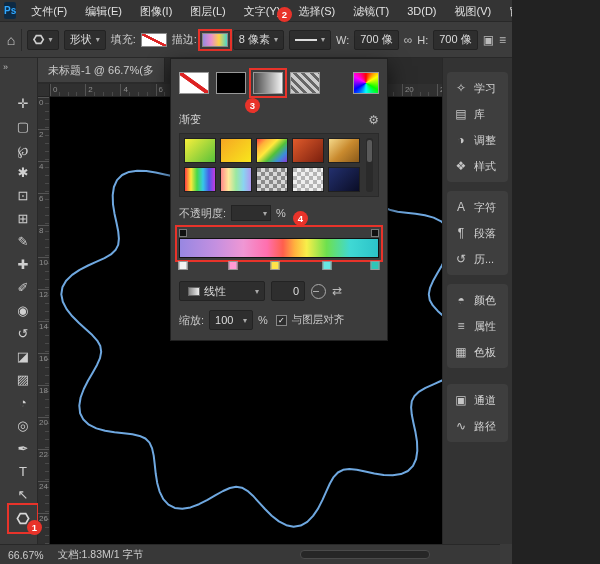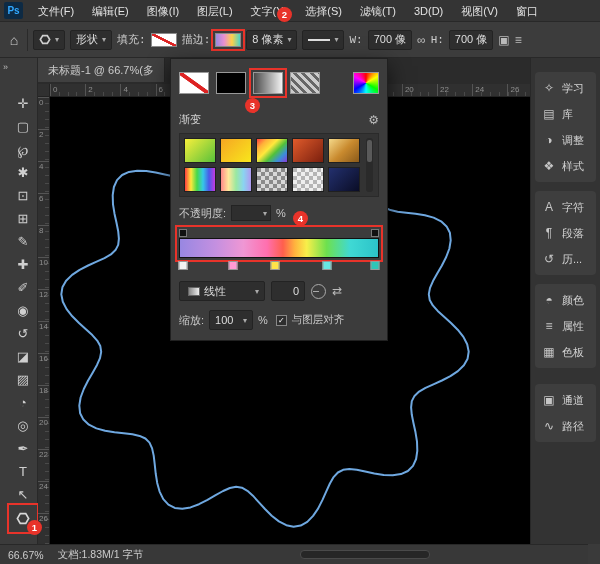--- a/index.html
+++ b/index.html
@@ -1,32 +1,32 @@
 <!DOCTYPE html>
 <html style="--red: #e8332a;"><head>
 <meta charset="utf-8">
 <style>
   * { box-sizing: border-box; margin: 0; padding: 0; }
   html,body { background:#222; }
   .app {
-    position: relative; width: 600px; height: 564px;
+    position: relative; width: 512px; height: 564px;
     background: #3a3a3a; overflow: hidden;
     font-family: "Liberation Sans", sans-serif; font-size: 11px; color: #d8d8d8;
   }
   
   .menubar { position:absolute; top:0; left:0; right:0; height:22px; background:#343434; border-bottom:1px solid #282828; display:flex; align-items:center; }
   .ps-logo { width:19px; height:17px; margin:0 6px 0 4px; background:#0d2a44; color:#31a8ff; font-weight:bold; font-size:10px; display:flex; align-items:center; justify-content:center; border-radius:2px; }
   .menu-item { padding:0 9px; height:22px; line-height:22px; color:#e2e2e2; white-space:nowrap; }
   
   .options-bar { position:absolute; top:22px; left:0; right:0; height:36px; background:#3c3c3c; border-bottom:1px solid #282828; display:flex; align-items:center; gap:5px; padding:0 6px; }
   .home { font-size:14px; color:#ccc; width:16px; text-align:center; }
   .opt-divider { width:1px; height:22px; background:#2a2a2a; }
   .combo { display:flex; align-items:center; gap:4px; background:#2e2e2e; border:1px solid #232323; border-radius:2px; height:20px; padding:0 5px; color:#ddd; white-space:nowrap; }
   .caret { font-size:8px; color:#aaa; }
-  .opt-label { color:#cfcfcf; white-space:nowrap;font-family:Liberation Mono, monospace; }
+  .opt-label { color:#cfcfcf; white-space:nowrap; }
   .swatch { width:26px; height:14px; border:1px solid #8a8a8a; flex:0 0 auto; }
   .none-swatch { background:linear-gradient(to top right,#fff 43%,#d22 45%,#d22 55%,#fff 57%); }
   .line-sample { width:22px; height:2px; background:#ddd; }
   .linkicon { color:#bbb; font-size:12px; }
   .opticon { color:#bbb; font-size:12px; }
   
   .toolbar { position:absolute; top:58px; left:0; width:38px; bottom:20px; background:#3b3b3b; border-right:1px solid #282828; }
   .collapse { position:absolute; top:4px; left:3px; color:#bbb; font-size:9px; }
   .tools { position:absolute; top:34px; left:11px; width:24px; display:flex; flex-direction:column; }
   .tool { width:24px; height:23px; display:flex; align-items:center; justify-content:center; color:#cfcfcf; font-size:13px; }

